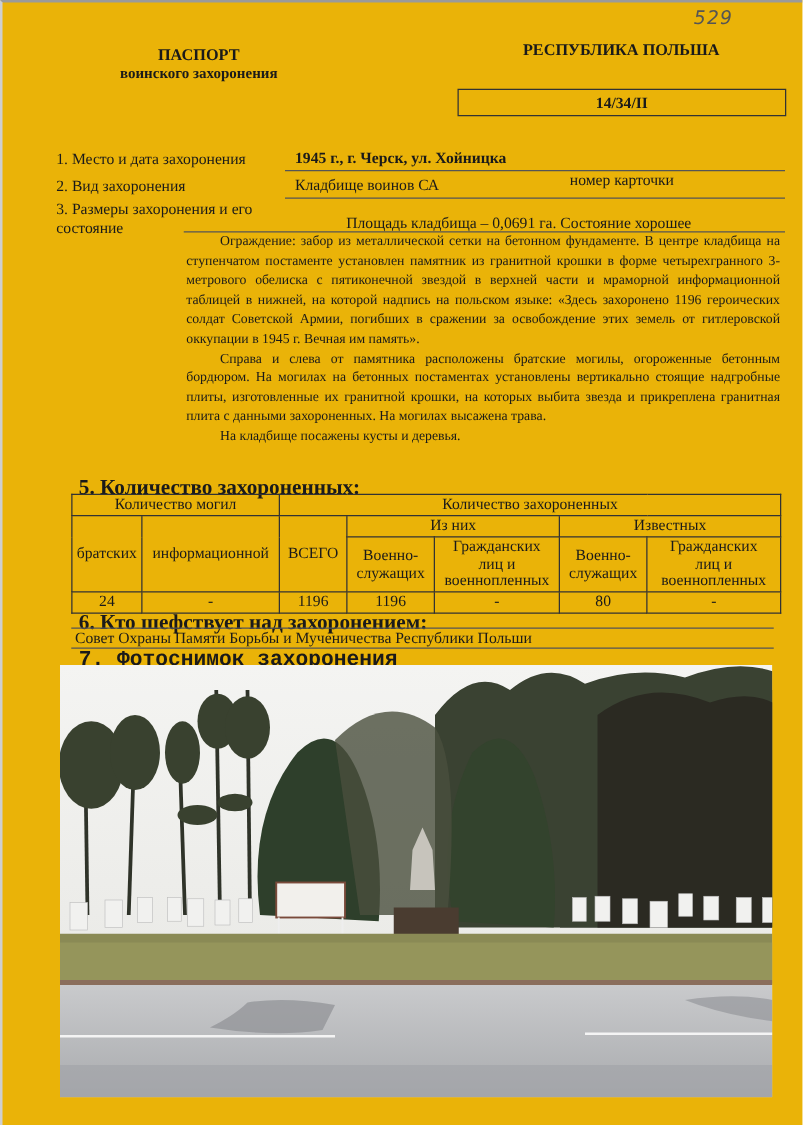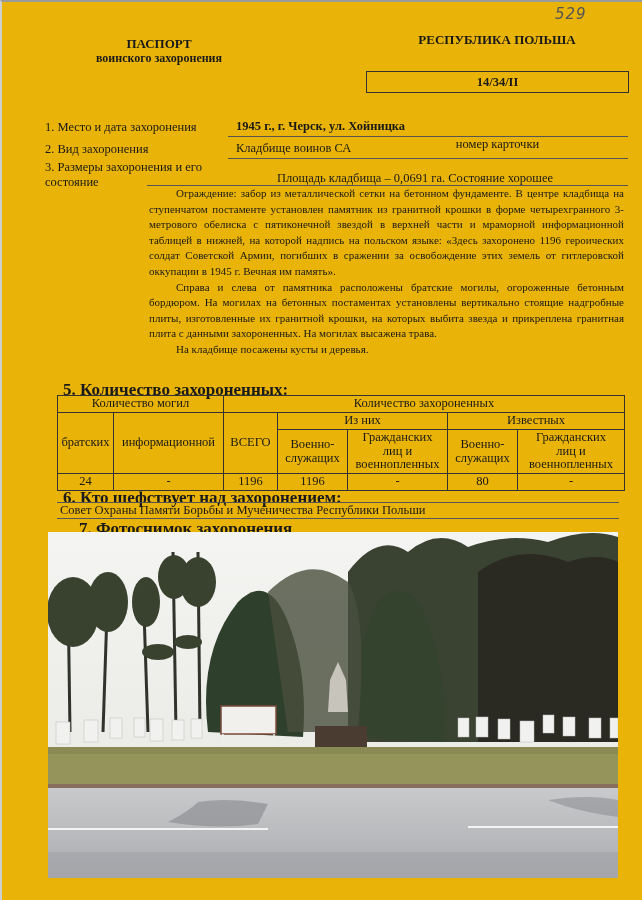--- a/index.html
+++ b/index.html
@@ -112,21 +112,21 @@
       <td>-</td>
     </tr>
   </tbody>
     </table>
 
   <div class="abs sec-title" style="left:61px; top:486px;">6. Кто шефствует над захоронением:</div>
   <div class="abs rule" style="left:55px; top:500px; width:562px;"></div>
   <div class="abs field-value" style="left:58px; top:501px;">Совет Охраны Памяти Борьбы и Мученичества Республики Польши</div>
   <div class="abs rule" style="left:55px; top:516px; width:562px;"></div>
 
-  <div class="abs sec-title" style="left:77px; top:517px;">7. Фотоснимок захоронения</div>
+  <div class="abs sec-title" style="left:61px; top:517px;font-family:Liberation Mono, monospace;">7. Фотоснимок захоронения</div>
 
   <div class="abs photo">
     <svg width="570" height="346" viewBox="0 0 570 346" xmlns="http://www.w3.org/2000/svg">
       <defs>
         <linearGradient id="sky" x1="0" y1="0" x2="0" y2="1">
           <stop offset="0" stop-color="#f4f4f2"></stop>
           <stop offset="1" stop-color="#e6e6e2"></stop>
         </linearGradient>
         <linearGradient id="road" x1="0" y1="0" x2="0" y2="1">
           <stop offset="0" stop-color="#c9cacc"></stop>

